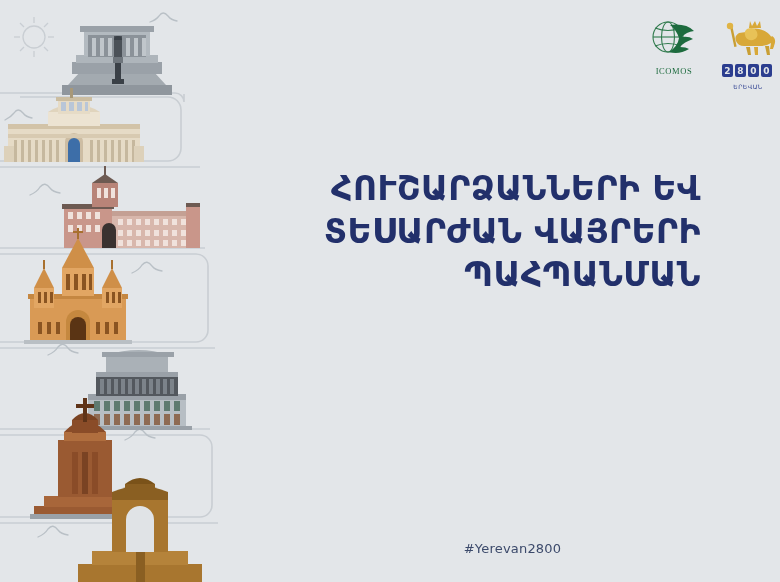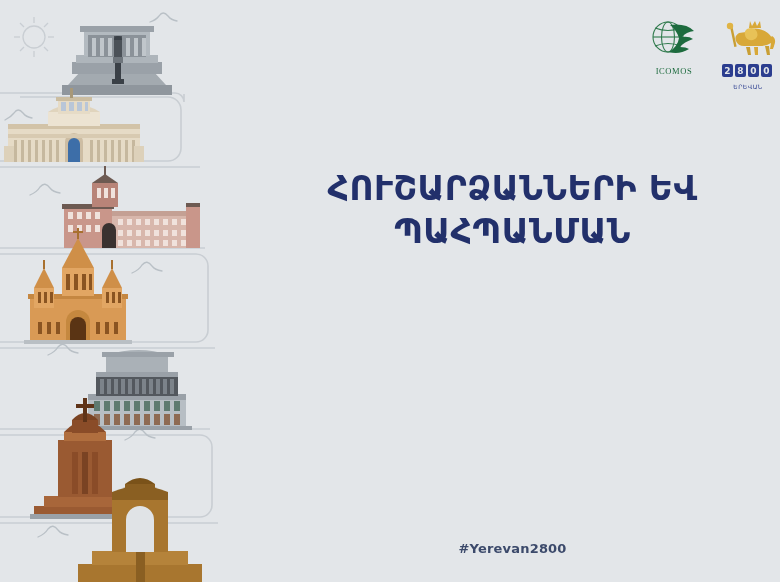--- a/index.html
+++ b/index.html
@@ -80,39 +80,39 @@
     padding: 0 22px;
     text-align: center;
     color: #22306b;
     font-size: 33px;
     line-height: 1.30;
     font-weight: bold;
     letter-spacing: 0.5px;
     margin-top: 168px;
     max-width: 480px;
   }
-  .headline .ln { display: block; white-space: nowrap; }
+  .headline .ln { display: block; white-space: nowrap; text-align: right; }
   .date {
     margin: 0;
     margin-top: 46px;
     text-align: center;
     color: #e8b93c;
     font-size: 22px;
     font-weight: bold;
     letter-spacing: 0.8px;
   }
   .hashtag {
     position: absolute;
     bottom: 26px;
     left: 0;
     right: 0;
     text-align: center;
     color: #3c4a6b;
     font-size: 13px;
-    font-weight: bold;
+    font-weight: normal;
     letter-spacing: 0.2px;
   }
 </style>
 </head>
 <body>
 
 <div class="poster">
 
   <div class="illustration">
     <svg width="240" height="582" viewBox="0 0 240 582" xmlns="http://www.w3.org/2000/svg">
@@ -443,18 +443,19 @@
         </svg>
       </span>
       <span class="logo-2800-sub">ԵՐԵՎԱՆ</span>
     </div>
 
   </div>
 
   <div class="content">
     <h1 class="headline">
       <span class="ln">ՀՈՒՇԱՐՁԱՆՆԵՐԻ ԵՎ</span>
+      <span class="ln">ՏԵՍԱՐԺԱՆ ՎԱՅՐԵՐԻ</span>
       <span class="ln">ՊԱՀՊԱՆՄԱՆ</span>
     </h1>
     <div class="hashtag">#Yerevan2800</div>
   </div>
 
 </div>
 
 </body></html>

